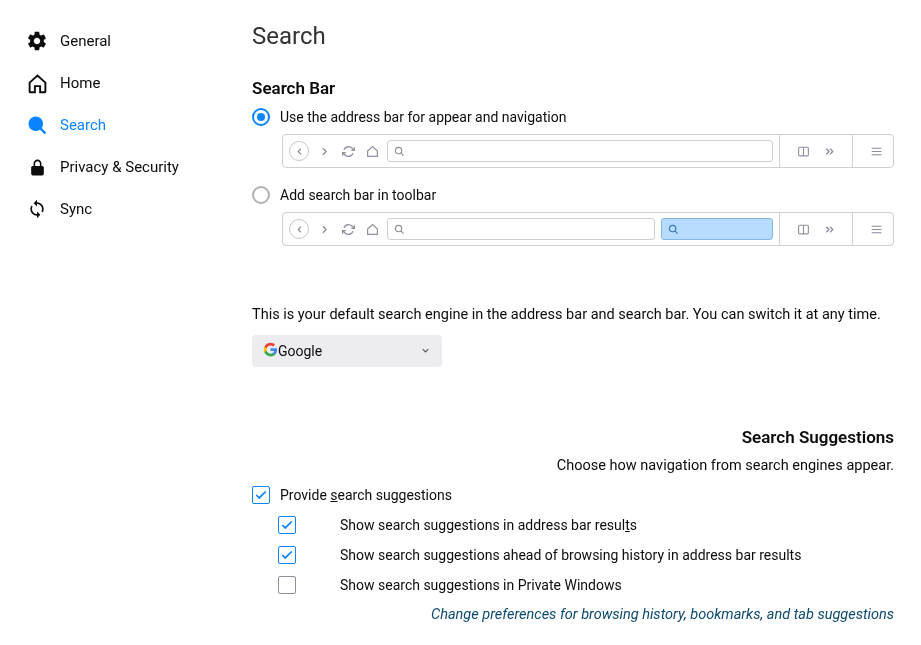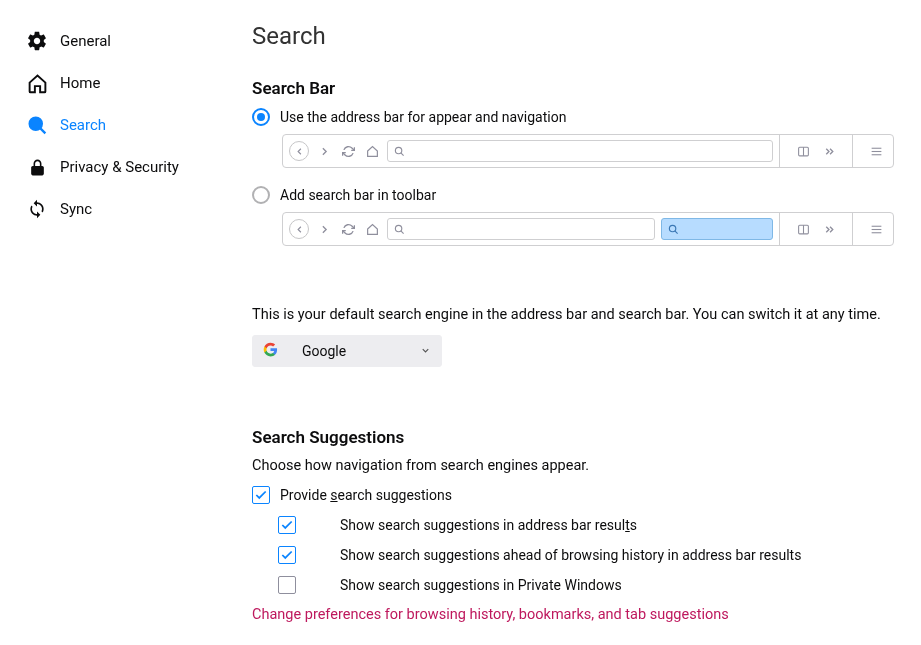--- a/index.html
+++ b/index.html
@@ -129,21 +129,21 @@
   }
   .tb-right {
     display: flex;
     align-items: center;
     gap: 8px;
     padding: 0 8px;
   }
   .select-box {
     display: flex;
     align-items: center;
-    gap: 24px;
+    gap: 0;
     background: #ededf0;
     border: 1px solid #ededf0;
     border-radius: 3px;
     padding: 6px 10px;
     width: 190px;
     cursor: pointer;
     position: relative;
   }
   .select-caret {
     margin-left: auto;
@@ -163,23 +163,24 @@
     cursor: pointer;
     display: flex;
     align-items: center;
     justify-content: center;
     flex-shrink: 0;
   }
   .chk.checked { border-color: #0a84ff; }
   .chk.checked svg { display: block; }
   .chk svg { display: none; }
   .link {
-    color: #be185d;
+    color: #0c4a6e;
     cursor: pointer;
     font-size: 14.5px;
+    font-style: italic;
   }
   .uline { text-decoration: underline; text-decoration-thickness: 1px; }
 </style>
 </head>
 <body>
 
 <div class="sidebar">
   <div class="sidebar-item">
     <span class="icon-wrap">
       <svg width="22" height="22" viewBox="0 0 24 24" fill="#0c0c0d">
@@ -367,21 +368,21 @@
       </span>
       <span>Google</span>
       <span class="select-caret">
         <svg width="11" height="11" viewBox="0 0 24 24" fill="none" stroke="#555" stroke-width="2.5">
             <polyline points="6 9 12 15 18 9"></polyline>
           </svg>
       </span>
     </div>
   </div>
 
-  <div class="section" style="margin-bottom:10px;">
+  <div class="section" style="margin-bottom:10px;text-align:right;">
     <h2>Search Suggestions</h2>
     <p class="desc">Choose how navigation from search engines appear.</p>
 
     <div class="checkbox-row">
       <span class="chk checked">
         <svg width="14" height="14" viewBox="0 0 24 24" fill="none" stroke="#0a84ff" stroke-width="3">
             <polyline points="20 6 9 17 4 12"></polyline>
           </svg>
       </span>
       <span><span>Provide </span><span class="uline">s</span><span>earch suggestions</span></span>

